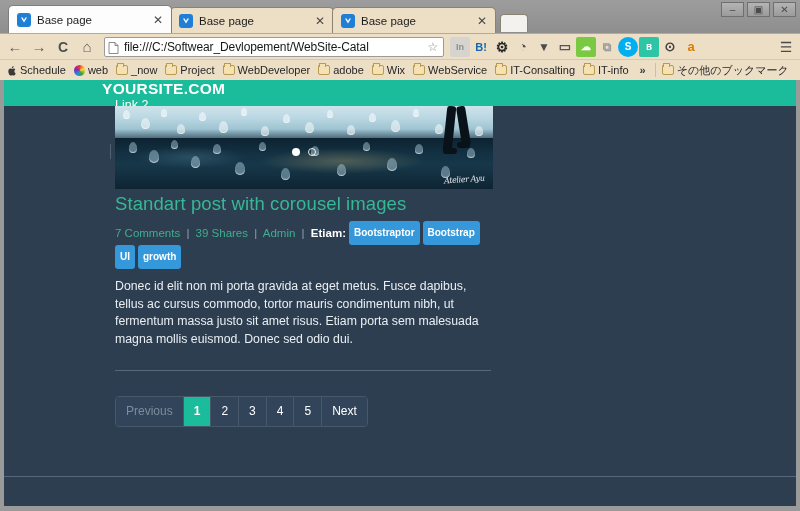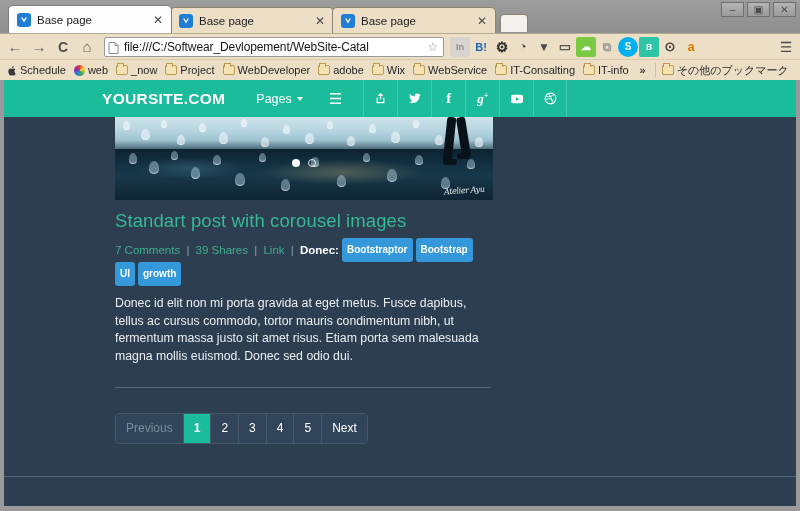--- a/index.html
+++ b/index.html
@@ -185,25 +185,26 @@
     background: #2d3e50;
     position: relative;
     overflow: hidden;
     border-left: 4px solid #9a9a9a;
     border-right: 4px solid #9a9a9a;
     border-bottom: 5px solid #9a9a9a;
   }
 
   
   .sitenav {
-    height: 37px;
+    height: 26px;
     background: #1abc9c;
     display: flex; align-items: stretch;
     padding-left: 98px;
     color: #ffffff;
+    flex-direction: column;
   }
   .brand {
     display: flex; align-items: center;
     padding: 0 18px 0 0;
     font-size: 15.5px; font-weight: bold;
     letter-spacing: 0.3px;
     color: #ffffff;
     cursor: pointer;
   }
   .navlink {
@@ -292,21 +293,21 @@
   }
   .car-dot {
     width: 8px; height: 8px; border-radius: 50%;
     border: 1px solid rgba(255,255,255,0.9);
     cursor: pointer;
   }
   .car-dot.active { background: #ffffff; }
 
   
   .post-title {
-    margin-top: 10px;
+    margin-top: 4px;
     font-size: 18.5px;
     color: #36b894;
     font-weight: normal;
     letter-spacing: 0.1px;
     cursor: pointer;
   }
   .post-meta {
     margin-top: 6px;
     font-size: 11.5px;
     line-height: 19px;
@@ -557,20 +558,21 @@
           <span class="folder-ico"></span>
         </span>
       <span>その他のブックマーク</span>
     </div>
   </div>
 
   <div class="viewport">
 
     <div class="sitenav">
       <div class="brand">YOURSITE.COM</div>
+      <div class="navlink">Link 2</div>
       <div class="navlink">
         <span>Pages</span>
         <span class="caret"></span>
       </div>
       <div class="nav-ham">☰</div>
 
       <div class="social-group">
         <div class="social">
           <svg width="13" height="13" viewBox="0 0 16 16">
               <path d="M4 7v6h8V7" fill="none" stroke="#fff" stroke-width="1.6"></path>
@@ -665,23 +667,23 @@
       </div>
 
       
       <h2 class="post-title">Standart post with corousel images</h2>
 
       <div class="post-meta">
         <span class="meta-link">7 Comments</span>
         <span class="meta-sep">|</span>
         <span class="meta-link">39 Shares</span>
         <span class="meta-sep">|</span>
-        <span class="meta-link">Link</span>
+        <span class="meta-link">Admin</span>
         <span class="meta-sep">|</span>
-        <span class="meta-tagslabel">Donec:</span><span class="badge">Bootstraptor</span><span class="badge">Bootstrap</span><span class="badge">UI</span><span class="badge">growth</span>
+        <span class="meta-tagslabel">Etiam:</span><span class="badge">Bootstraptor</span><span class="badge">Bootstrap</span><span class="badge">UI</span><span class="badge">growth</span>
       </div>
 
       <p class="post-body">Donec id elit non mi porta gravida at eget metus. Fusce dapibus, tellus ac cursus commodo, tortor mauris condimentum nibh, ut fermentum massa justo sit amet risus. Etiam porta sem malesuada magna mollis euismod. Donec sed odio dui.</p>
 
 
       <div class="divider"></div>
 
       <div class="pagination">
         <div class="page disabled">Previous</div>
         <div class="page active">1</div>

